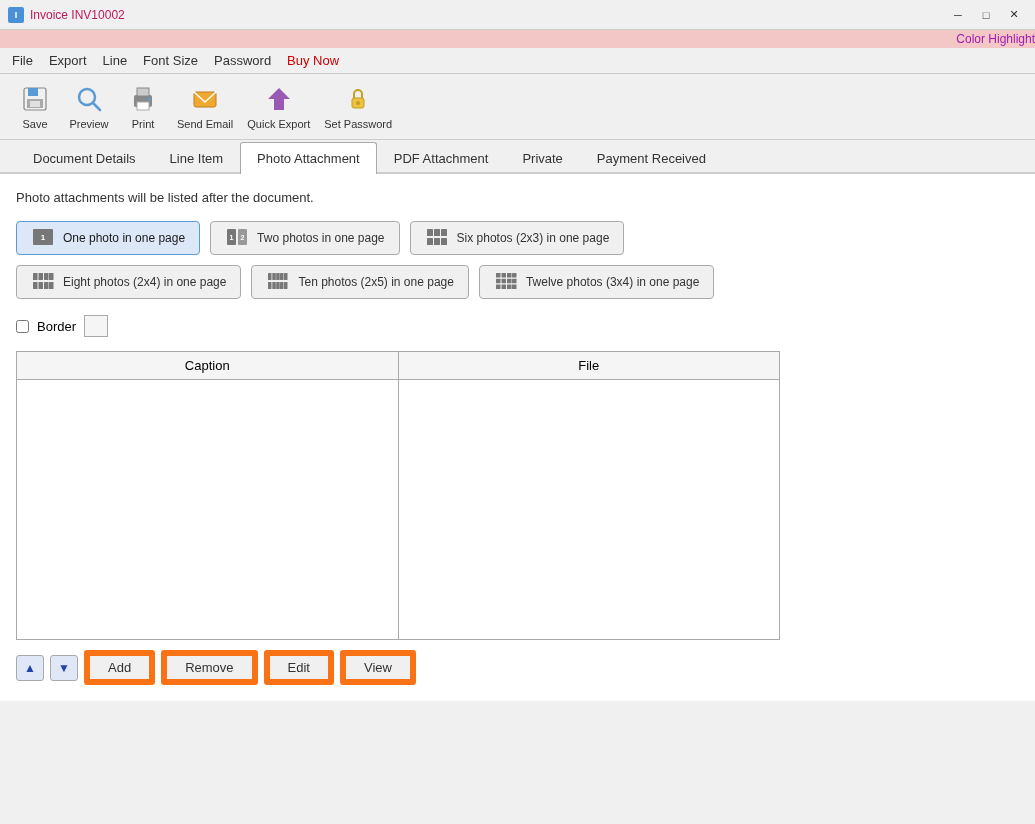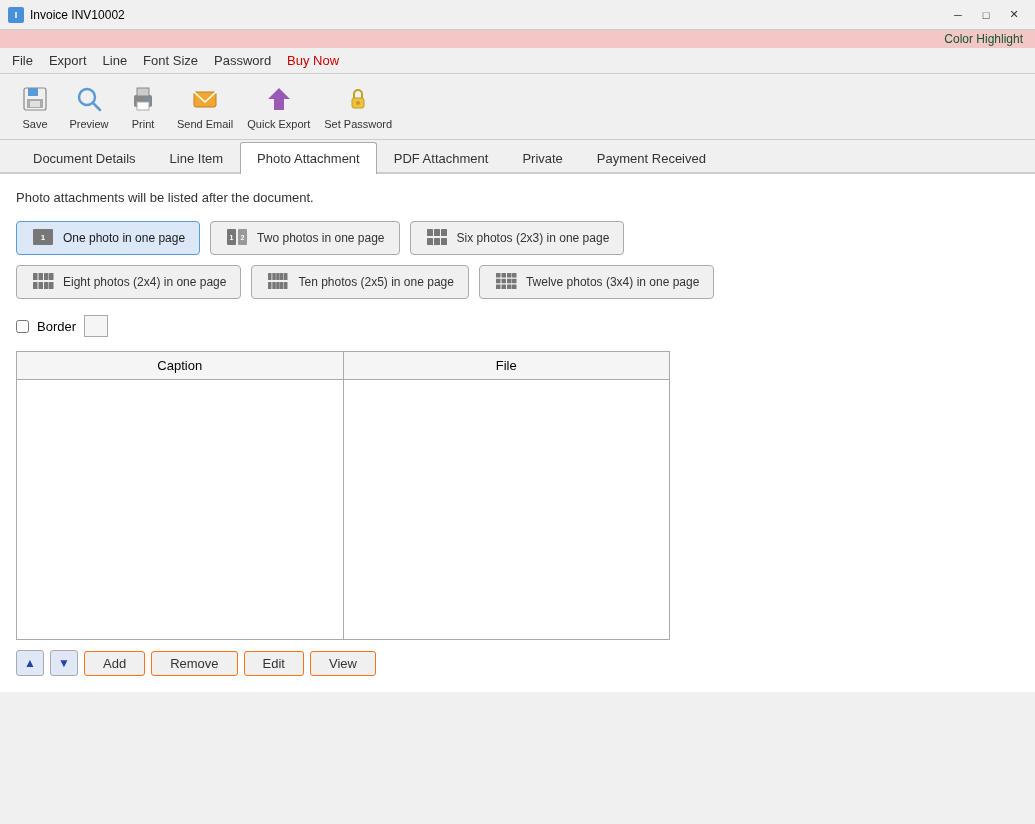--- a/index.html
+++ b/index.html
@@ -27,21 +27,21 @@
       height: 16px;
       margin-right: 6px;
       background: #4a90d9;
       border-radius: 2px;
       display: flex; align-items: center; justify-content: center;
       color: white; font-size: 9px; font-weight: bold;
     }
     #title-bar .title-text {
       flex: 1;
       font-size: 12px;
-      color: #000000;
+      color: #be185d;
     }
     #title-bar .window-controls {
       display: flex;
       gap: 2px;
     }
     #title-bar .win-btn {
       width: 26px;
       height: 20px;
       display: flex;
       align-items: center;
@@ -50,23 +50,23 @@
       font-size: 11px;
       color: #333;
       border: none;
       background: transparent;
     }
 
     
     #color-highlight-banner {
       background: #f4c7c7;
       text-align: right;
-      padding: 2px 12px;
+      padding: 2px 0;
       font-size: 12px;
-      color: #14532d;
+      color: #a21caf;
     }
 
     
     #menu-bar {
       display: flex;
       align-items: center;
       background: #f0f0f0;
       padding: 2px 4px;
       border-bottom: 1px solid #ccc;
       height: 26px;
@@ -186,21 +186,21 @@
     
     #border-row {
       display: flex;
       align-items: center;
       gap: 8px;
       margin-bottom: 14px;
     }
 
     
     #photo-table {
-      width: 654px;
+      width: 764px;
       border: 1px solid #aaa;
       border-collapse: collapse;
       margin-bottom: 10px;
     }
     #photo-table th {
       background: #f5f5f5;
       border: 1px solid #aaa;
       padding: 6px 12px;
       text-align: center;
       font-weight: normal;
@@ -228,21 +228,21 @@
       cursor: pointer;
       display: flex;
       align-items: center;
       justify-content: center;
       border-radius: 3px;
       font-size: 12px;
       color: #2244aa;
     }
     .action-btn {
       padding: 4px 18px;
-      border: 1px solid #f97316;
+      border: 6px solid #f97316;
       background: #f0f0f0;
       cursor: pointer;
       border-radius: 3px;
       font-size: 13px;
       color: #333;
     }
   </style>
 </head>
 <body>
 

